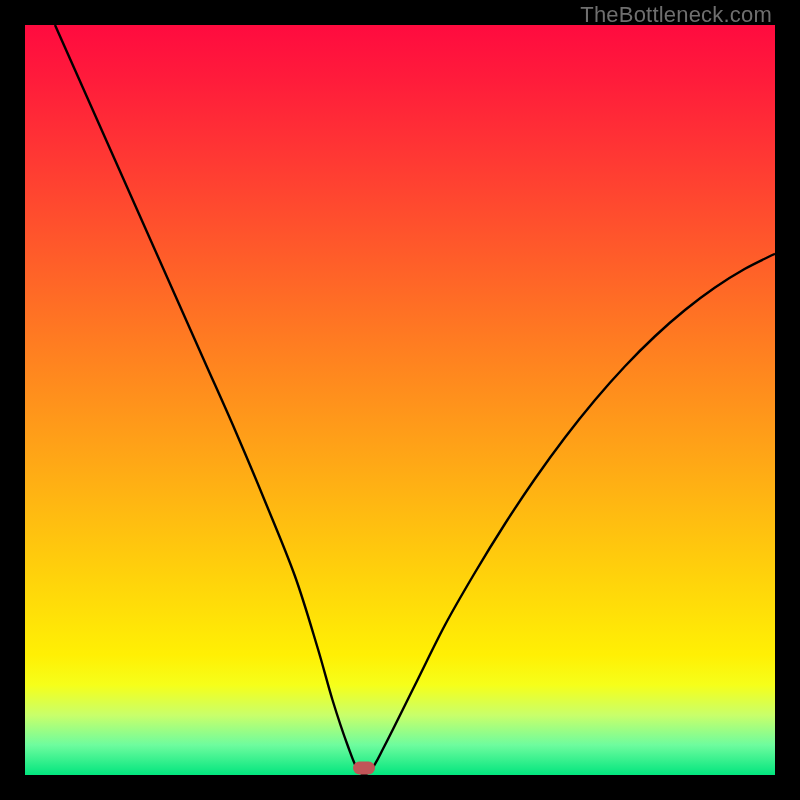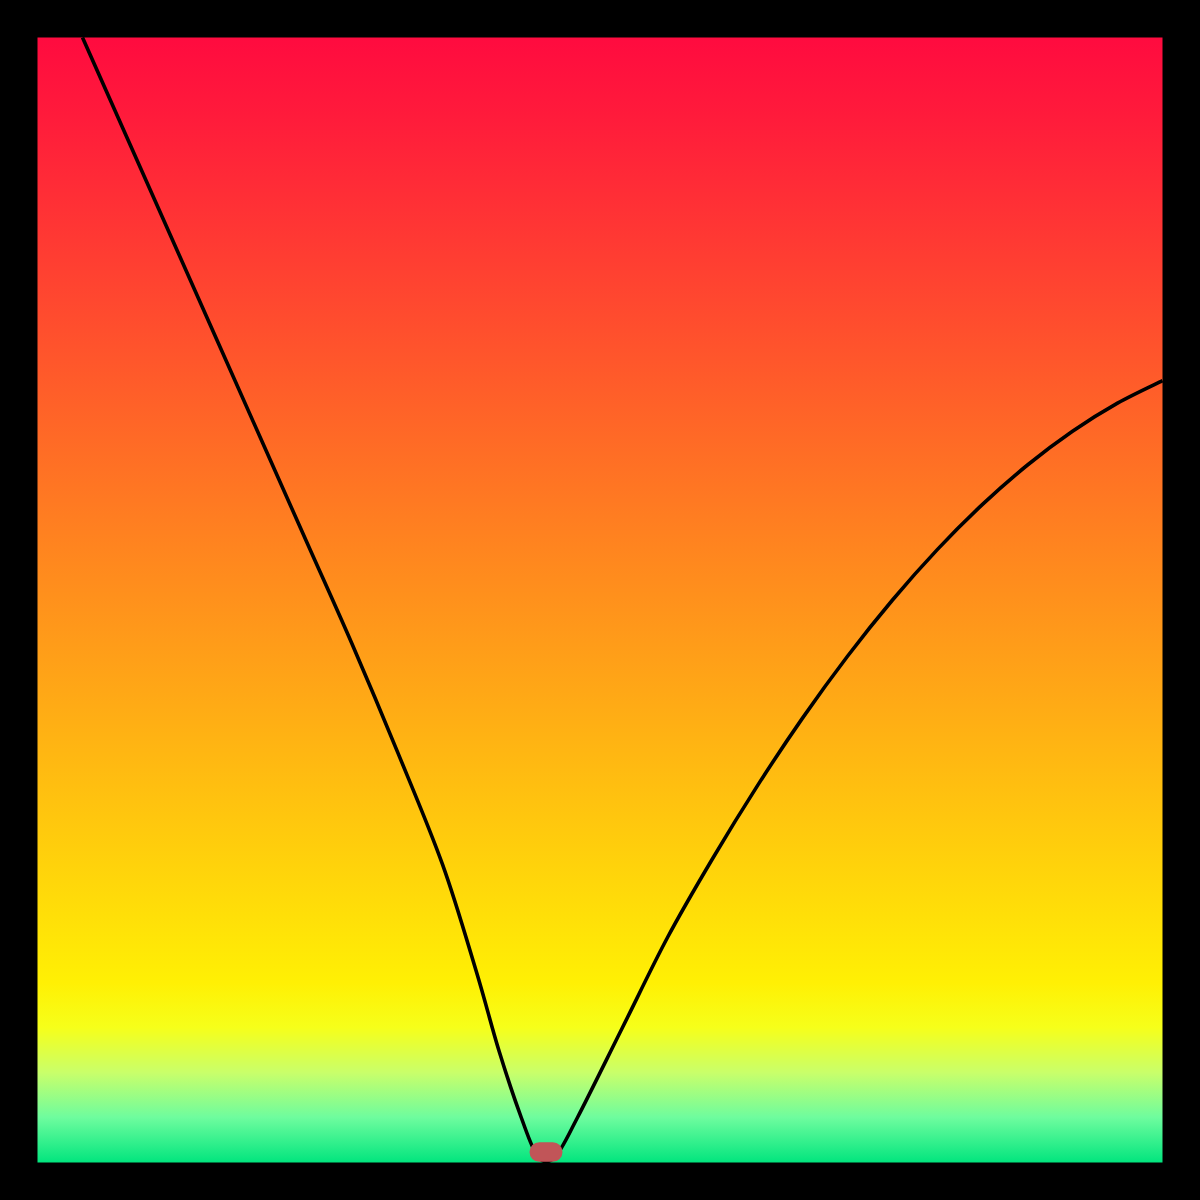--- a/index.html
+++ b/index.html
@@ -62,20 +62,21 @@
     height: 13px;
     background: #c15558;
     border-radius: 7px;
     transform: translate(-50%, -50%);
   }
 </style>
 </head>
 <body>
 
 <div class="outer">
+  <div class="watermark">TheBottleneck.com</div>
 
   <div class="plot">
     <svg class="curve" viewBox="0 0 750 750" preserveAspectRatio="none">
       <path id="curve-path" d="M 30 0 C 35 11.25, 50 45, 60 67.5 C 70 90, 80 112.5, 90 135 C 100 157.5, 110 180, 120 202.5 C 130 225, 140 247.5, 150 270 C 160 292.5, 170 314.99999999999994, 180 337.49999999999994 C 190 359.99999999999994, 200.00000000000003 381.875, 210.00000000000003 405 C 220.00000000000003 428.125, 230 451.875, 240 476.25 C 250 500.625, 261.25 526.875, 270 551.25 C 278.75 575.625, 286.25 601.875, 292.5 622.5 C 298.75 643.125, 302.5 658.75, 307.5 675 C 312.5 691.25, 318.125 708.125, 322.5 720 C 326.875 731.875, 330 741.875, 333.75 746.25 C 337.5 750.625, 340.625 750.625, 345 746.25 C 349.375 741.875, 352.5 734.375, 360 720 C 367.5 705.625, 380 680, 390 660 C 400 640, 410.00000000000006 618.75, 420.00000000000006 600 C 430.00000000000006 581.25, 440 564.375, 450 547.5 C 460 530.625, 470 514.375, 480 498.75 C 490 483.125, 500.00000000000006 468.125, 510.00000000000006 453.75 C 520 439.375, 530 425.625, 540 412.5 C 550 399.375, 560 386.875, 570 375 C 580 363.125, 590 351.87499999999994, 600 341.24999999999994 C 610 330.62499999999994, 620 320.625, 630 311.25 C 640 301.875, 650 293.125, 660 285 C 670 276.875, 680 269.375, 690 262.5 C 700 255.625, 710 249.37499999999994, 720 243.74999999999994 C 730 238.12499999999994, 745 231.25, 750 228.75" fill="none" stroke="#000" stroke-width="2.4"></path>
     </svg>
     <div class="marker" id="marker" style="left: 339px; top: 743.25px;"></div>
   </div>
 </div>
 
 </body></html>

